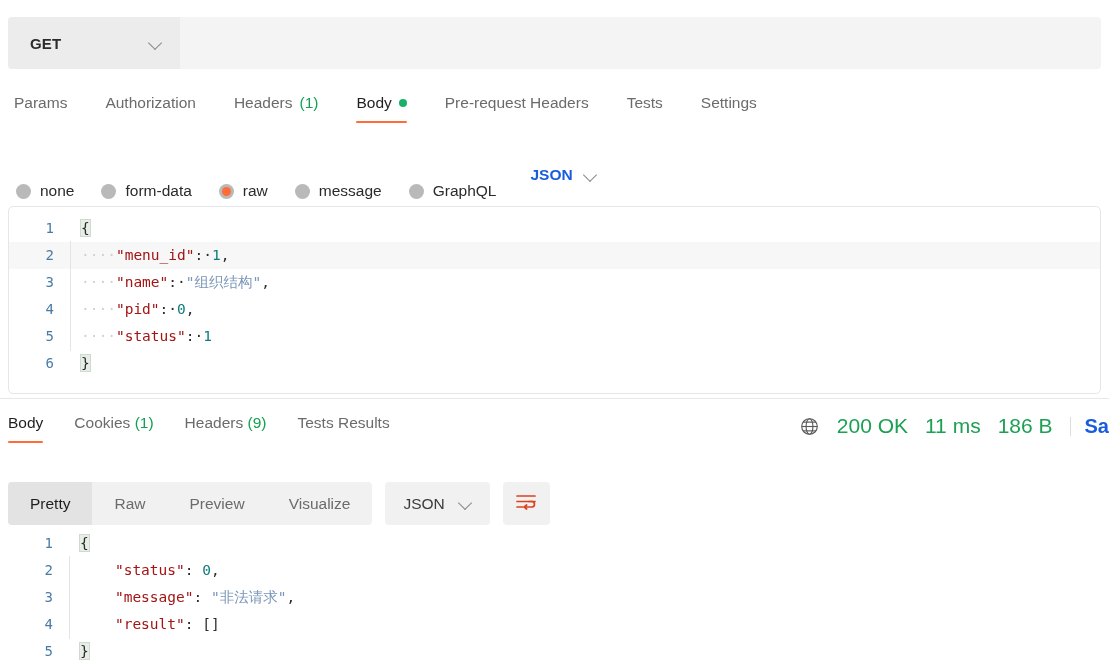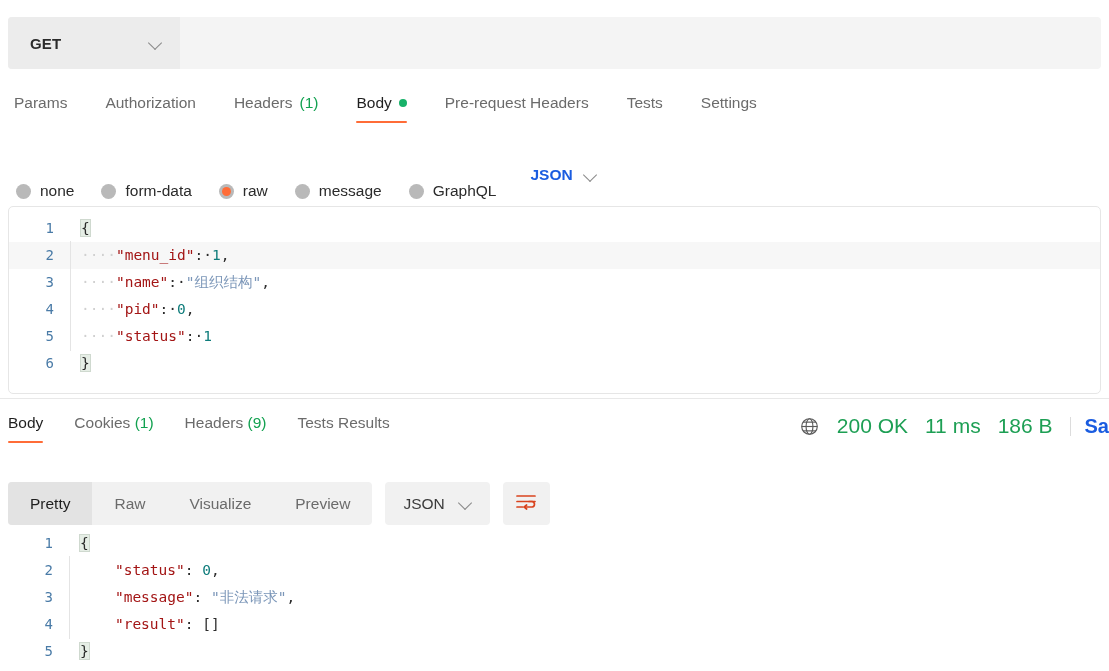--- a/index.html
+++ b/index.html
@@ -276,24 +276,24 @@
 
   <div class="resp-toolbar">
     <div class="segmented">
       <div class="seg active">
           <span>Pretty</span>
         </div>
       <div class="seg">
           <span>Raw</span>
         </div>
       <div class="seg">
+          <span>Preview</span>
+        </div>
+      <div class="seg">
           <span>Visualize</span>
-        </div>
-      <div class="seg">
-          <span>Preview</span>
         </div>
     </div>
     <div class="resp-json">
       <span class="jt">JSON</span>
       <span class="chev"></span>
     </div>
     <div class="wrap-btn">
       <span>
         <svg viewBox="0 0 22 18" width="22" height="18" fill="none" stroke="#d9431e" stroke-width="1.7" stroke-linecap="round">
           <line x1="2" y1="3" x2="20" y2="3"></line>

